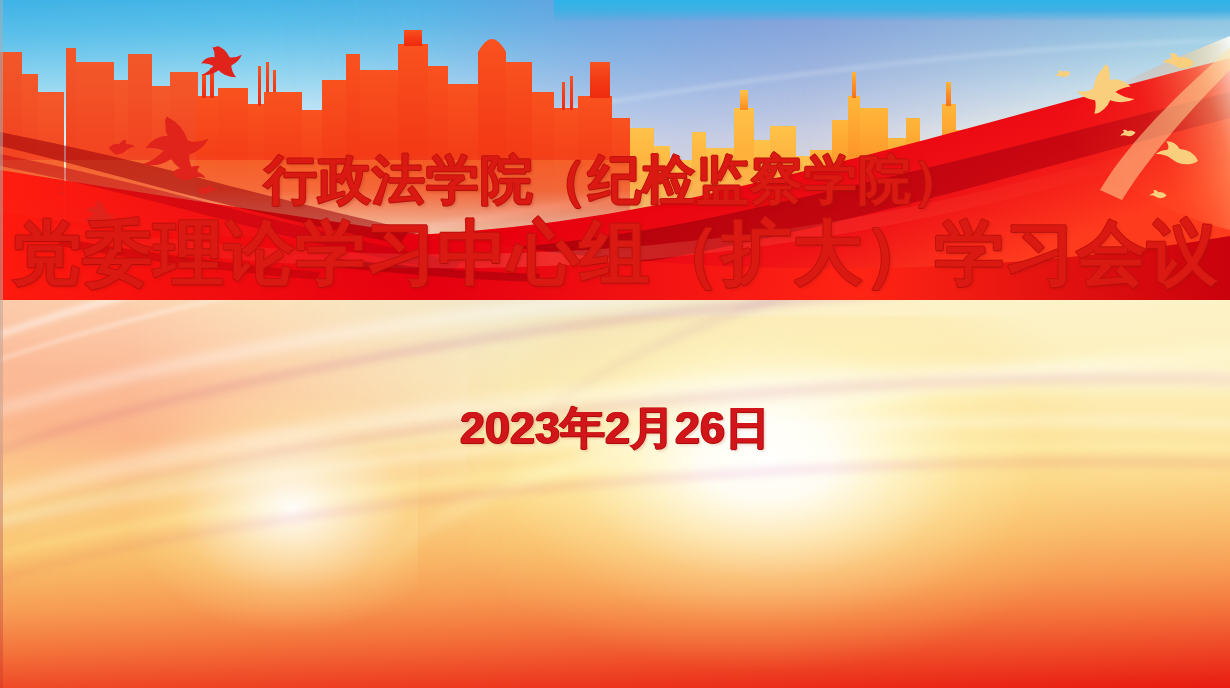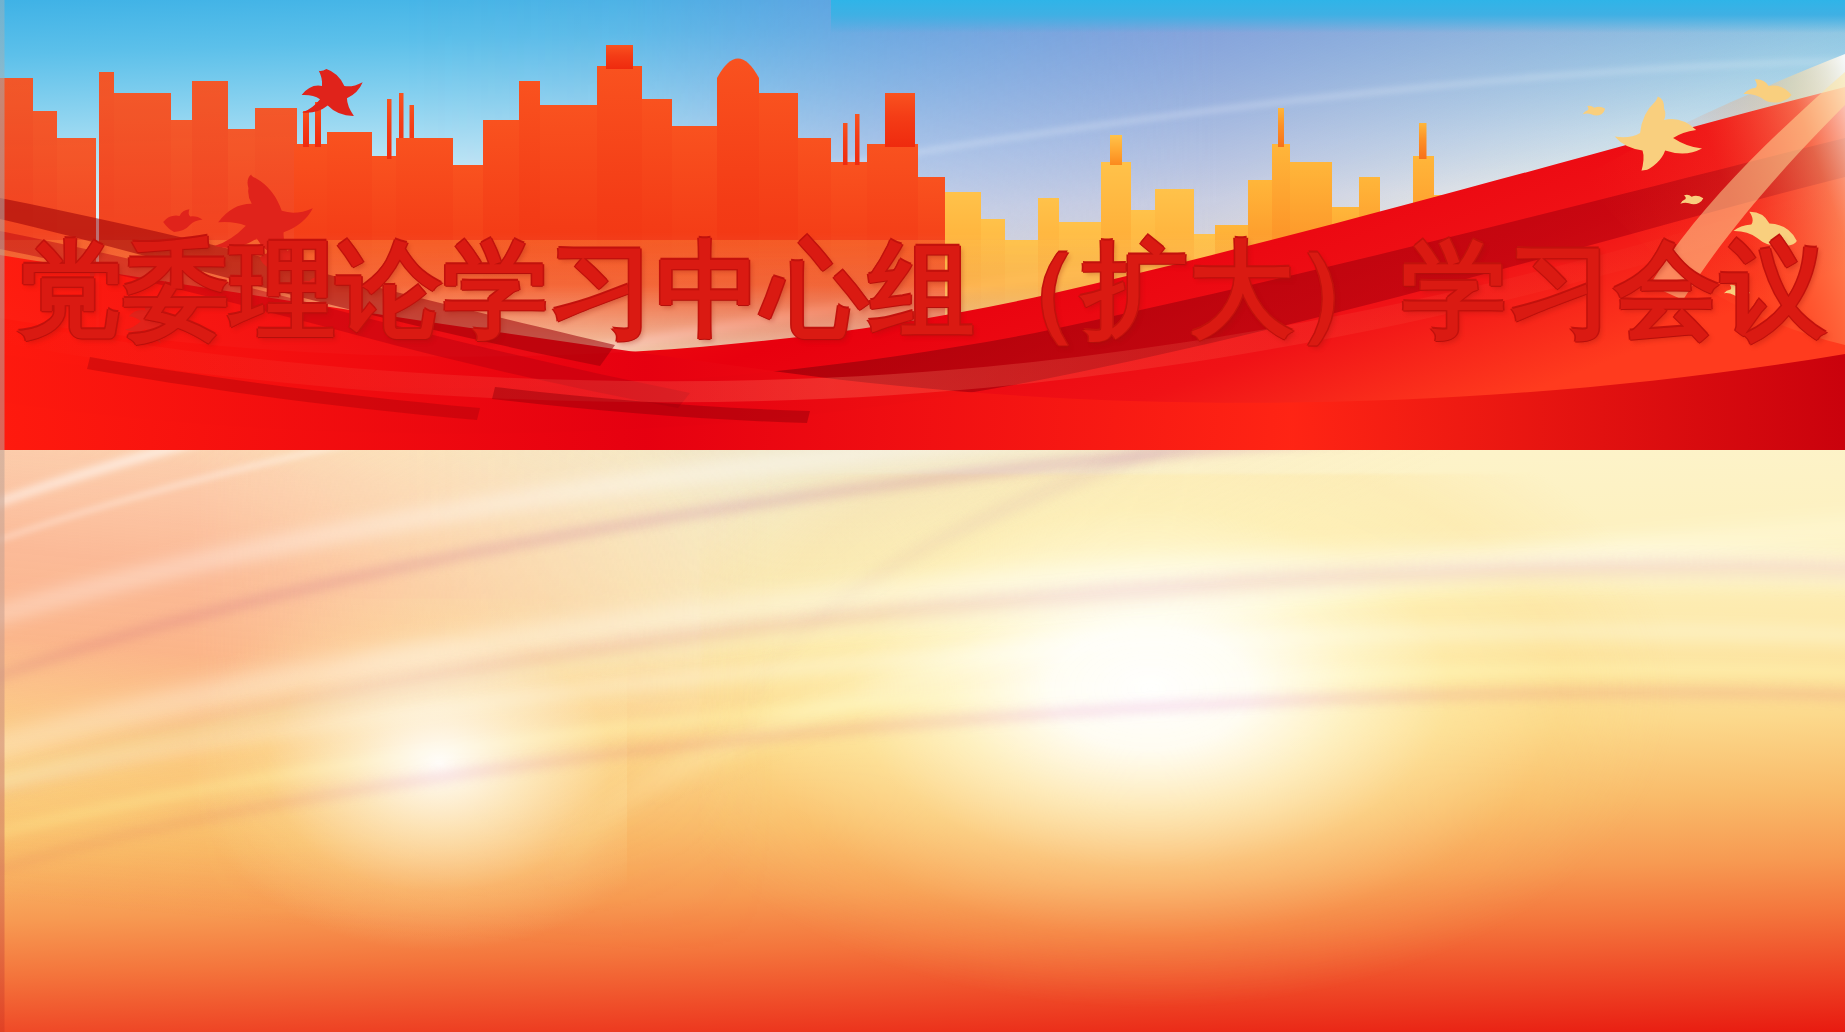--- a/index.html
+++ b/index.html
@@ -482,18 +482,20 @@
         </svg>
     </div>
     <div class="bird" style="left:1148px;top:188px;width:21px;height:16px;transform:rotate(6deg) scaleX(-1);">
       <svg viewBox="0 0 100 64">
           <path fill="#f9cf7e" d="M12 24 q20 -16 40 -10 q10 -12 26 -8 q-8 8 -4 14 q14 4 20 14 q-18 -4 -30 2 q-18 10 -36 2 q-12 -6 -16 -14 z"></path>
         </svg>
     </div>
   </div>
 
   <div class="text-block">
+    <div class="title-line title-line-1">行政法学院（纪检监察学院）</div>
     <div class="title-line title-line-2">党委理论学习中心组（扩大）学习会议</div>
   </div>
 
+  <div class="date-line">2023年2月26日</div>
 
   <div class="layer edge-l"></div>
 </div>
 
 </body></html>

